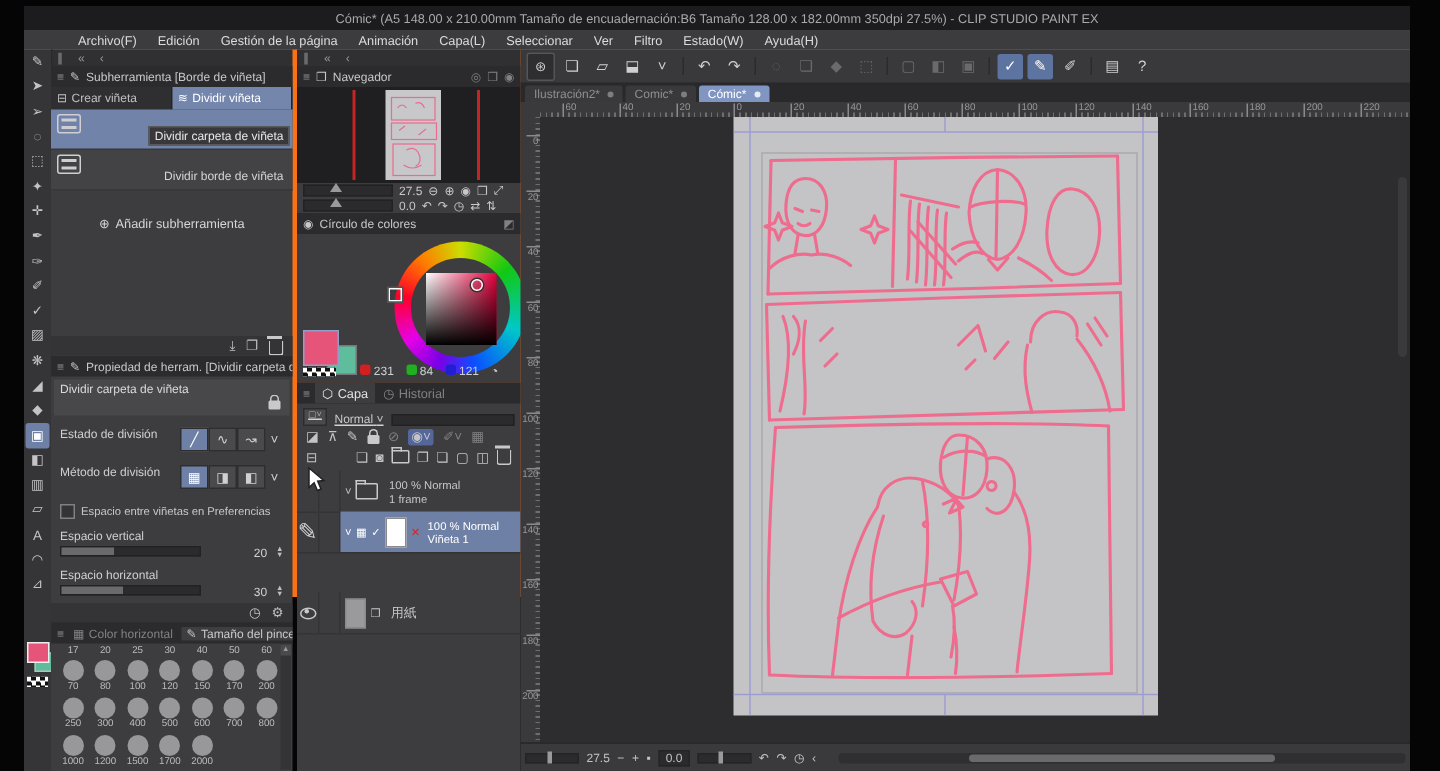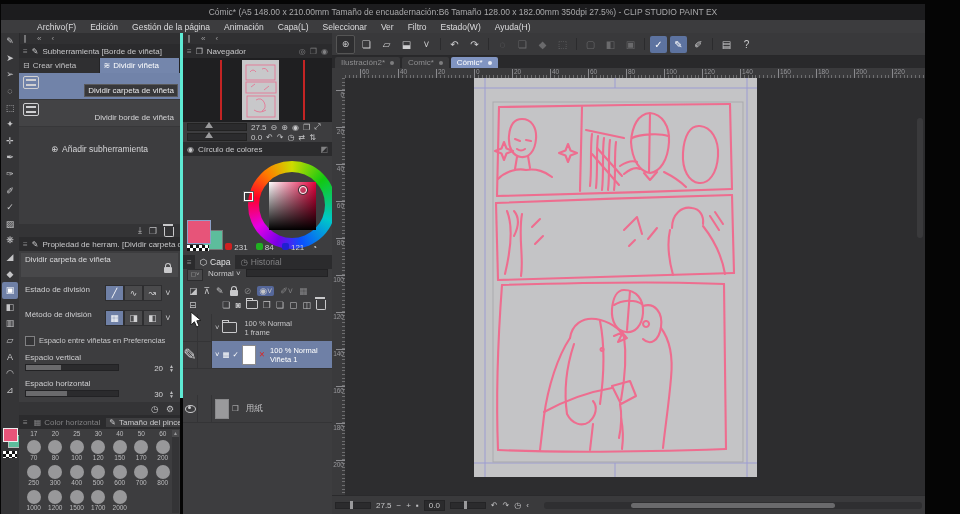--- a/index.html
+++ b/index.html
@@ -1,19 +1,19 @@
 <!DOCTYPE html>
 <html><head>
 <meta charset="utf-8">
 <style>
   html,body{margin:0;padding:0;background:#000;}
   #screen{position:relative;width:960px;height:514px;background:#050505;overflow:hidden;
     font-family:"Liberation Sans","DejaVu Sans",sans-serif;color:#d2d2d4;
     -webkit-font-smoothing:antialiased;}
-  #app{position:absolute;left:1px;top:4px;width:924px;height:394px;background:#5eead4;}
+  #app{position:absolute;left:16px;top:4px;width:924px;height:394px;background:#f97316;}
   .abs{position:absolute;}
   
   #titlebar{left:0;top:0;width:924px;height:16px;background:#1c1c1e;color:#a9a9ab;
     font-size:8.5px;line-height:16px;text-align:center;white-space:nowrap;overflow:hidden;}
   #menubar{left:0;top:16px;width:924px;height:13px;background:#3c3c3e;display:flex;
     align-items:center;padding-left:36px;gap:14px;font-size:8.5px;color:#dcdcde;box-sizing:border-box;}
   #menubar span{cursor:default;}
   
   #toolcol{left:0;top:29px;width:18px;height:481px;background:#353537;border-right:1px solid #2a2a2c;}
   .tool{width:16px;height:16.6px;margin-left:1px;display:flex;align-items:center;justify-content:center;
@@ -451,21 +451,21 @@
       <span class="mi" style="margin-right:3px;">≡</span>
       <span class="ltab on">
         <span>⬡</span>
         <span>Capa</span>
       </span>
       <span class="ltab dim">
         <span>◷</span>
         <span>Historial</span>
       </span>
     </div>
-    <div style="display:flex;align-items:flex-start;gap:5px;height:15px;padding:0 4px;">
+    <div style="display:flex;align-items:flex-end;gap:5px;height:15px;padding:0 4px;text-decoration:underline;">
       <span style="width:14px;height:10px;background:#4a4a4c;border:1px solid #2c2c2e;font-size:6px;color:#aaa;text-align:center;">▢˅</span>
       <span style="font-size:8px;color:#c8c8ca;"><span>Normal</span> <span>˅</span></span>
       <span class="slider" style="flex:1;height:6px;"></span>
     </div>
     <div style="display:flex;align-items:center;gap:6px;height:14px;padding:0 6px;font-size:9px;color:#c4c4c6;">
       <span>◪</span>
       <span>⊼</span>
       <span>✎</span>
       <span class="lock"></span>
       <span class="dim">⊘</span>

